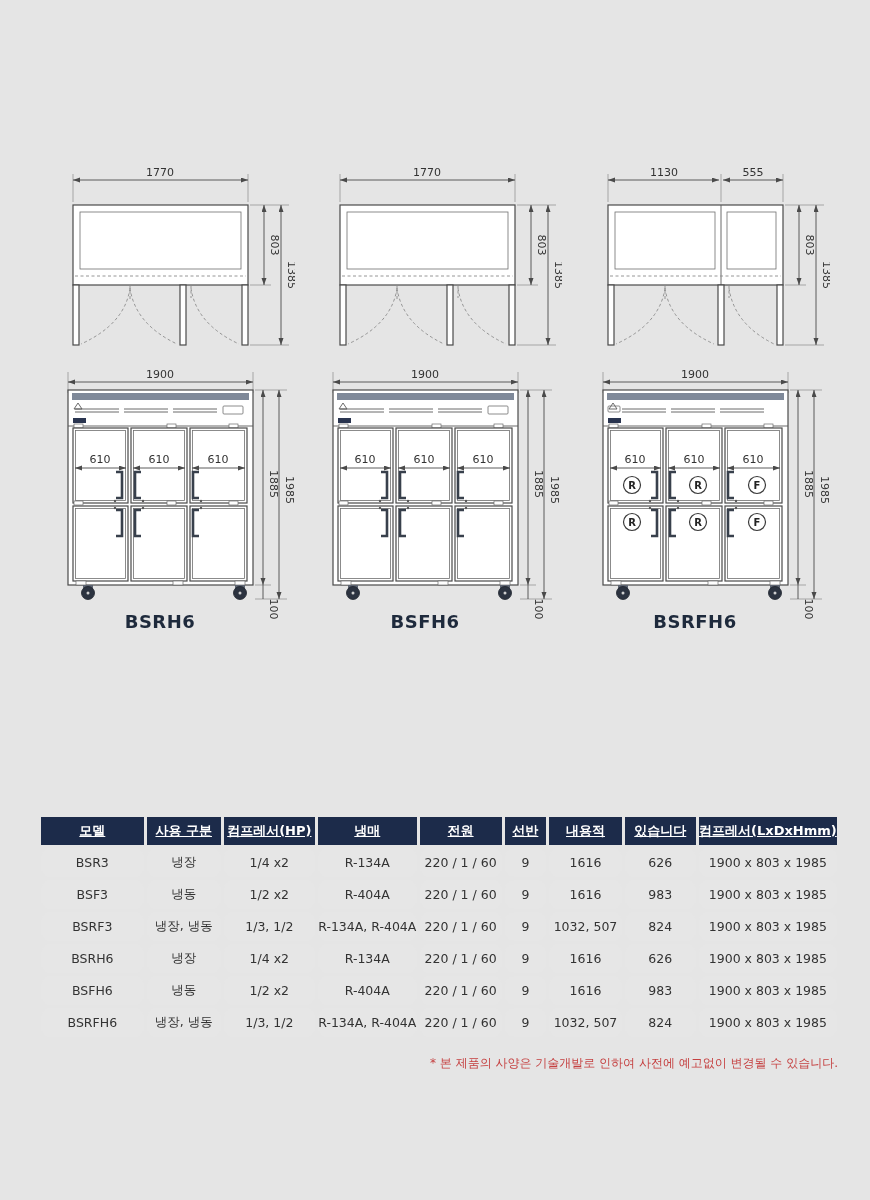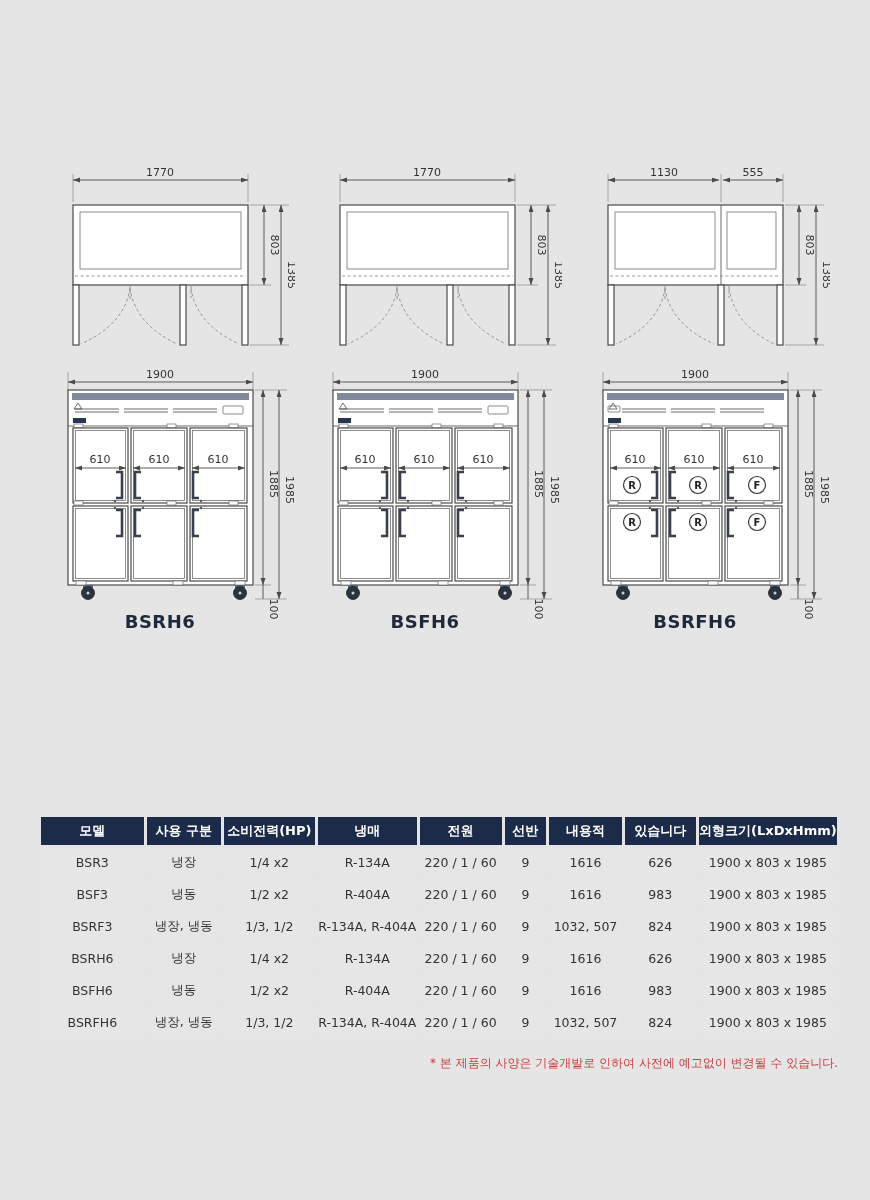--- a/index.html
+++ b/index.html
@@ -22,21 +22,21 @@
   .logo{fill:#2a3550;}
   .wheel{fill:#2c3340;stroke:#1d222b;stroke-width:0.8;}
   .hub{fill:#cfcfcf;}
   .bracket{fill:#5d6471;}
   .mark-circle{fill:#ffffff;stroke:#3a3a3a;stroke-width:1.2;}
   .mark-letter{font:bold 10px "DejaVu Sans",sans-serif;fill:#222;text-anchor:middle;}
   
   .spec-table-wrap{position:absolute;left:38px;top:814px;width:802px;}
   table.spec{border-collapse:separate;border-spacing:3px;width:802px;table-layout:fixed;}
   table.spec th{background:#1c2b4a;color:#ffffff;font:bold 13px "DejaVu Sans","Liberation Sans",sans-serif;
-                height:26px;padding:1px 0;text-align:center;white-space:nowrap;overflow:hidden;}
+                height:26px;padding:1px 0;text-align:center;white-space:nowrap;overflow:hidden;text-decoration:underline;}
   table.spec td{background:#e6e6e6;color:#333333;font:12.5px "DejaVu Sans","Liberation Sans",sans-serif;
                 height:27px;padding:1px 0;text-align:center;white-space:nowrap;overflow:hidden;border-radius:9px;}
   .footnote{position:absolute;top:1055px;right:32px;color:#c54040;
             font:12px "DejaVu Sans","Liberation Sans",sans-serif;text-align:right;}
 </style>
 </head>
 <body>
 
 <div class="page">
 
@@ -426,27 +426,27 @@
           <col style="width:10.6%">
           <col style="width:5.4%">
         <col style="width:9.4%">
           <col style="width:9.2%">
           <col style="width:17.9%">
       </colgroup>
       <tbody>
           <tr>
         <th>모델</th>
         <th>사용 구분</th>
-        <th>소비전력(HP)</th>
+        <th>컴프레서(HP)</th>
         <th>냉매</th>
         <th>전원</th>
         <th>선반</th>
         <th>내용적</th>
         <th>있습니다</th>
-        <th>외형크기(LxDxHmm)</th>
+        <th>컴프레서(LxDxHmm)</th>
       </tr>
       <tr>
         <td>BSR3</td>
             <td>냉장</td>
         <td>1/4 x2</td>
             <td>R-134A</td>
         <td>220 / 1 / 60</td>
             <td>9</td>
         <td>1616</td>
             <td>626</td>

